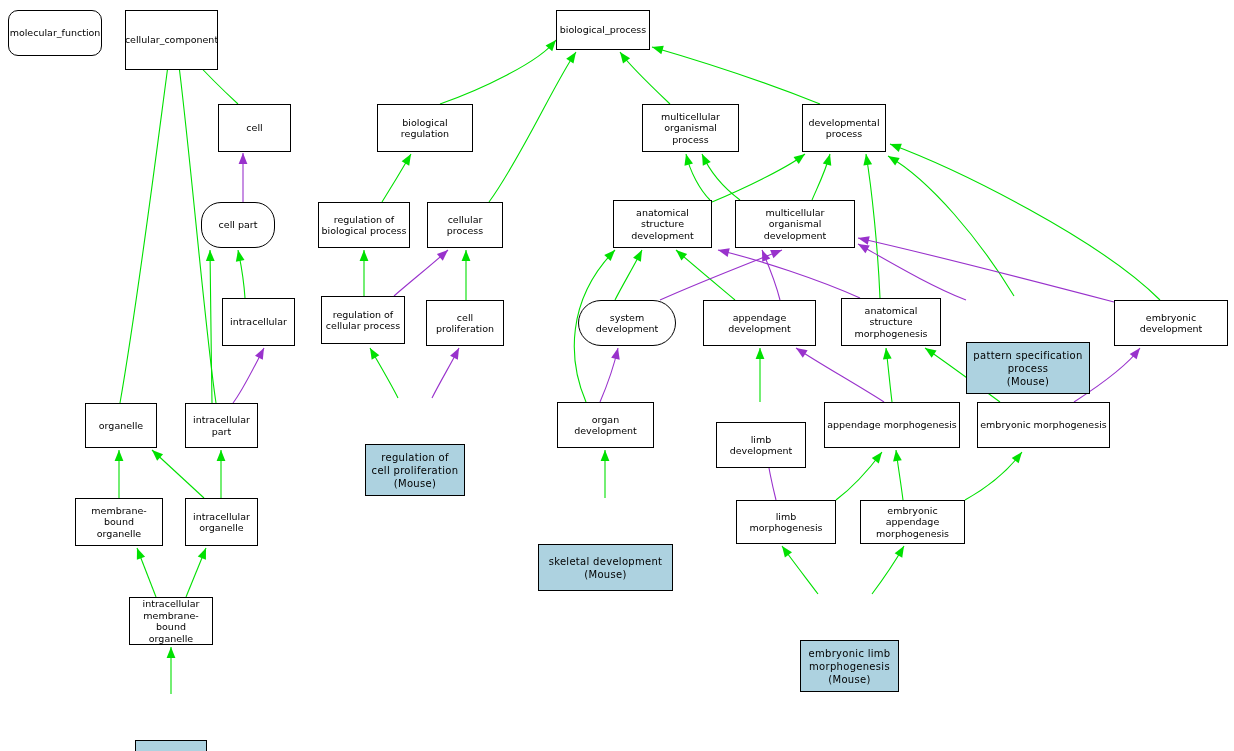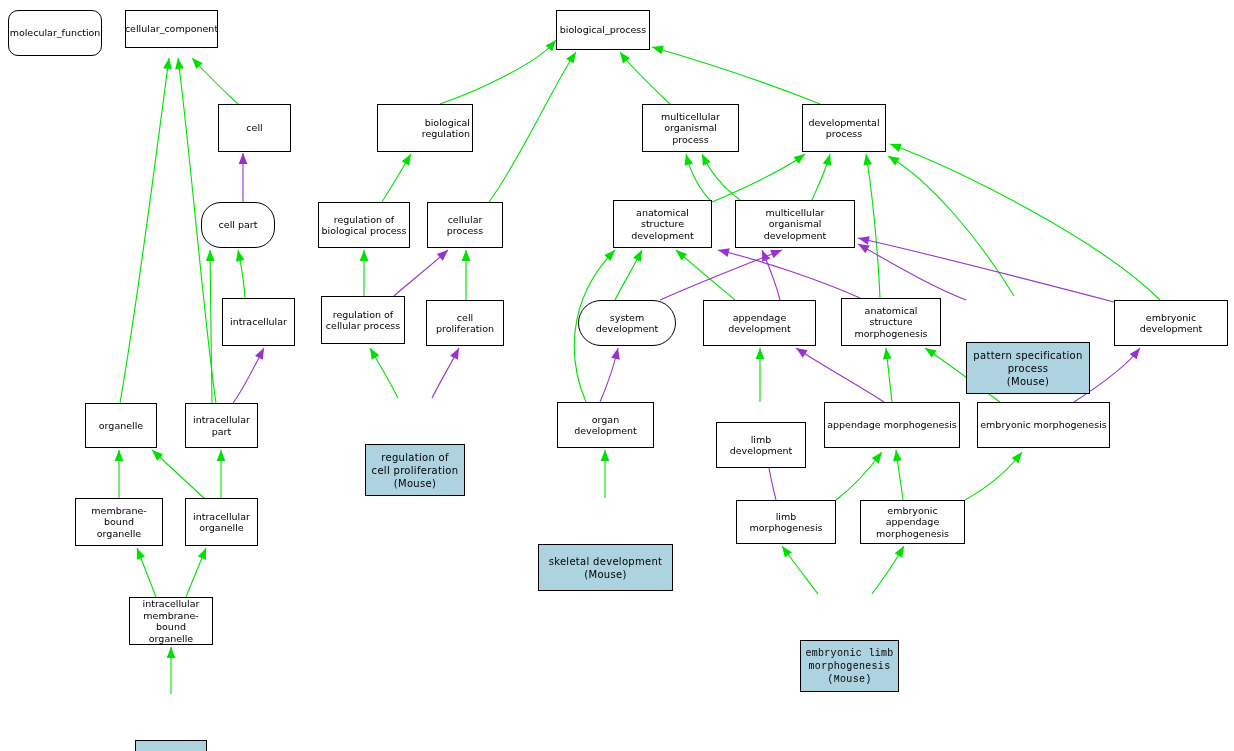--- a/index.html
+++ b/index.html
@@ -248,24 +248,24 @@
         <path d="M 818 594 C 806 578 792 560 782 546" fill="none" stroke="#00E000" stroke-width="1.1"></path>
         <polygon points="782,546 792.0098708411041,552.3373879275625 784.8779147969634,557.4925021827894" fill="#00E000"></polygon>
       </g>
       <g>
         <path d="M 872 594 C 884 578 896 560 904 546" fill="none" stroke="#00E000" stroke-width="1.1"></path>
         <polygon points="904,546 902.2388098224873,557.715724866974 894.6448451356122,553.2691868502137" fill="#00E000"></polygon>
       </g>
     </svg>
   <div id="node-layer">
       <div class="go-node" style="left: 8px; top: 10px; width: 94px; height: 46px; background: rgb(255, 255, 255); border-color: rgb(0, 0, 0); border-radius: 10px;">molecular_function</div>
-      <div class="go-node" style="left: 125px; top: 10px; width: 93px; height: 38px; background: rgb(255, 255, 255); border-color: rgb(0, 0, 0);">cellular_component</div>
+      <div class="go-node" style="left: 125px; top: 10px; width: 93px; height: 60px; background: rgb(255, 255, 255); border-color: rgb(0, 0, 0);">cellular_component</div>
       <div class="go-node" style="left: 556px; top: 10px; width: 94px; height: 40px; background: rgb(255, 255, 255); border-color: rgb(0, 0, 0);">biological_process</div>
       <div class="go-node" style="left: 218px; top: 104px; width: 73px; height: 48px; background: rgb(255, 255, 255); border-color: rgb(0, 0, 0);">cell</div>
-      <div class="go-node" style="left: 377px; top: 104px; width: 96px; height: 48px; background: rgb(255, 255, 255); border-color: rgb(0, 0, 0); text-align: right;">biological regulation</div>
+      <div class="go-node" style="left: 377px; top: 104px; width: 96px; height: 48px; background: rgb(255, 255, 255); border-color: rgb(0, 0, 0);">biological regulation</div>
       <div class="go-node" style="left: 642px; top: 104px; width: 97px; height: 48px; background: rgb(255, 255, 255); border-color: rgb(0, 0, 0);">multicellular
 organismal process</div>
       <div class="go-node" style="left: 802px; top: 104px; width: 84px; height: 48px; background: rgb(255, 255, 255); border-color: rgb(0, 0, 0);">developmental
 process</div>
       <div class="go-node" style="left: 201px; top: 202px; width: 74px; height: 46px; background: rgb(255, 255, 255); border-color: rgb(0, 0, 0); border-radius: 20px;">cell part</div>
       <div class="go-node" style="left: 318px; top: 202px; width: 92px; height: 46px; background: rgb(255, 255, 255); border-color: rgb(0, 0, 0);">regulation of
 biological process</div>
       <div class="go-node" style="left: 427px; top: 202px; width: 76px; height: 46px; background: rgb(255, 255, 255); border-color: rgb(0, 0, 0);">cellular process</div>
       <div class="go-node" style="left: 613px; top: 200px; width: 99px; height: 48px; background: rgb(255, 255, 255); border-color: rgb(0, 0, 0);">anatomical structure
 development</div>
@@ -298,19 +298,19 @@
       <div class="go-node" style="left: 185px; top: 498px; width: 73px; height: 48px; background: rgb(255, 255, 255); border-color: rgb(0, 0, 0);">intracellular
 organelle</div>
       <div class="go-node highlight" style="left: 538px; top: 498px; width: 135px; height: 47px; background: rgb(173, 210, 224); border-color: rgb(0, 0, 0);">skeletal development
 (Mouse)</div>
       <div class="go-node" style="left: 736px; top: 500px; width: 100px; height: 44px; background: rgb(255, 255, 255); border-color: rgb(0, 0, 0);">limb morphogenesis</div>
       <div class="go-node" style="left: 860px; top: 500px; width: 105px; height: 44px; background: rgb(255, 255, 255); border-color: rgb(0, 0, 0);">embryonic appendage
 morphogenesis</div>
       <div class="go-node" style="left: 129px; top: 597px; width: 84px; height: 48px; background: rgb(255, 255, 255); border-color: rgb(0, 0, 0);">intracellular
 membrane-bound
 organelle</div>
-      <div class="go-node highlight" style="left: 800px; top: 594px; width: 99px; height: 52px; background: rgb(173, 210, 224); border-color: rgb(0, 0, 0); font-family: Liberation Mono, monospace;">embryonic limb
+      <div class="go-node highlight" style="left: 800px; top: 594px; width: 99px; height: 52px; background: rgb(173, 210, 224); border-color: rgb(0, 0, 0);">embryonic limb
 morphogenesis
 (Mouse)</div>
       <div class="go-node highlight" style="left: 135px; top: 694px; width: 72px; height: 47px; background: rgb(173, 210, 224); border-color: rgb(0, 0, 0);">nucleus
 (Mouse)</div>
     </div>
 </div>
 
 </body></html>

